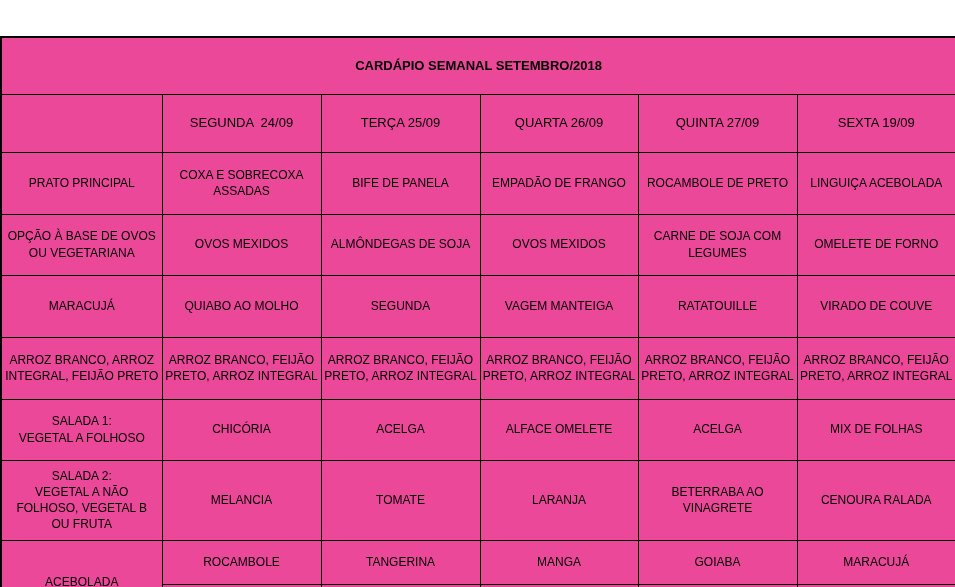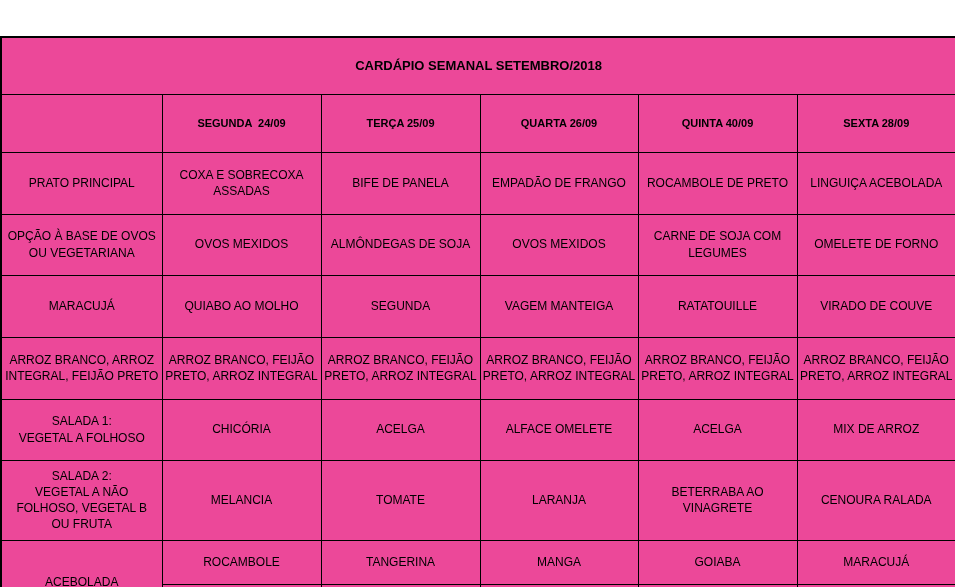--- a/index.html
+++ b/index.html
@@ -31,22 +31,22 @@
     line-height: 1.35;
     padding: 2px 2px;
     white-space: pre-line;
     overflow: hidden;
   }
   tr.title-row td {
     font-size: 13px;
     font-weight: bold;
   }
   tr.header-row td {
-    font-size: 11px;
-    font-weight: bold;
+    font-size: 13px;
+    font-weight: normal;
     white-space: pre-wrap;
   }
   td.label {
     font-weight: normal;
   }
 </style>
 </head>
 <body>
 
 <div class="page">
@@ -61,22 +61,22 @@
     </colgroup>
     <tbody>
       <tr class="title-row" style="height:57px">
         <td colspan="6">CARDÁPIO SEMANAL SETEMBRO/2018</td>
       </tr>
       <tr class="header-row" style="height:58px">
         <td></td>
         <td>SEGUNDA  24/09</td>
         <td>TERÇA 25/09</td>
         <td>QUARTA 26/09</td>
-        <td>QUINTA 40/09</td>
-        <td>SEXTA 28/09</td>
+        <td>QUINTA 27/09</td>
+        <td>SEXTA 19/09</td>
       </tr>
       <tr style="height:62px">
         <td class="label">PRATO PRINCIPAL</td>
         <td>COXA E SOBRECOXA
 ASSADAS</td>
         <td>BIFE DE PANELA</td>
         <td>EMPADÃO DE FRANGO</td>
         <td>ROCAMBOLE DE PRETO</td>
         <td>LINGUIÇA ACEBOLADA</td>
       </tr>
@@ -112,21 +112,21 @@
         <td>ARROZ BRANCO, FEIJÃO
 PRETO, ARROZ INTEGRAL</td>
       </tr>
       <tr style="height:61px">
         <td class="label">SALADA 1:
 VEGETAL A FOLHOSO</td>
         <td>CHICÓRIA</td>
         <td>ACELGA</td>
         <td>ALFACE OMELETE</td>
         <td>ACELGA</td>
-        <td>MIX DE ARROZ</td>
+        <td>MIX DE FOLHAS</td>
       </tr>
       <tr style="height:80px">
         <td class="label">SALADA 2:
 VEGETAL A NÃO
 FOLHOSO, VEGETAL B
 OU FRUTA</td>
         <td>MELANCIA</td>
         <td>TOMATE</td>
         <td>LARANJA</td>
         <td>BETERRABA AO

